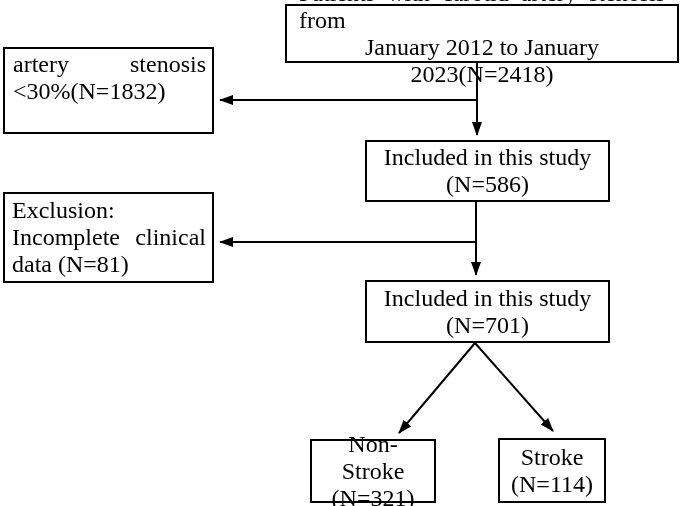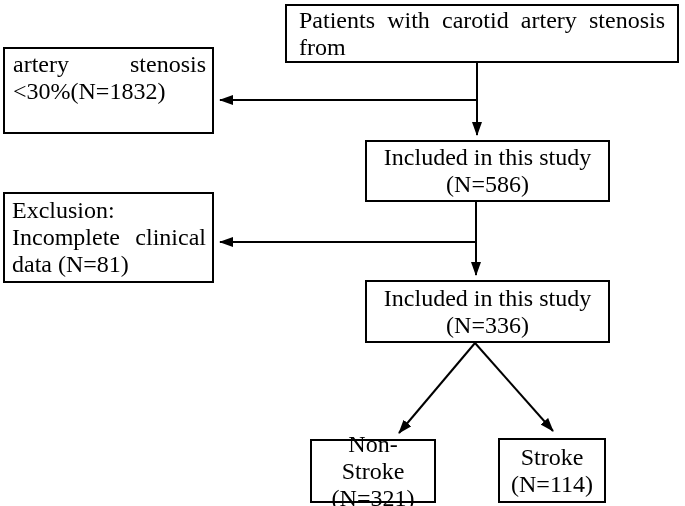--- a/index.html
+++ b/index.html
@@ -90,41 +90,42 @@
     <line x1="477" y1="63" x2="477" y2="135" marker-end="url(#arrowhead)"></line>
     <line x1="477" y1="100" x2="220" y2="100" marker-end="url(#arrowhead)"></line>
     <line x1="476" y1="202" x2="476" y2="275" marker-end="url(#arrowhead)"></line>
     <line x1="476" y1="242" x2="220" y2="242" marker-end="url(#arrowhead)"></line>
     <line x1="475" y1="343" x2="399" y2="433" marker-end="url(#arrowhead)"></line>
     <line x1="475" y1="343" x2="553" y2="431" marker-end="url(#arrowhead)"></line>
   </svg>
 
   <div class="node node-patients">
     <div class="line just">Patients with carotid artery stenosis from</div>
+    <div class="line center">January 2012 to January 2023(N=2418)</div>
   </div>
 
   <div class="node node-excl1">
     <div class="line just">artery stenosis</div>
     <div class="line left">&lt;30%(N=1832)</div>
   </div>
 
   <div class="node node-incl1">
     <div class="line center">Included in this study</div>
     <div class="line center">(N=586)</div>
   </div>
 
   <div class="node node-excl2">
     <div class="line left">Exclusion:</div>
     <div class="line just">Incomplete clinical</div>
     <div class="line left">data (N=81)</div>
   </div>
 
   <div class="node node-incl2">
     <div class="line center">Included in this study</div>
-    <div class="line center">(N=336)</div>
+    <div class="line center">(N=701)</div>
   </div>
 
   <div class="node node-nonstroke">
     <div class="line center">Non-Stroke</div>
     <div class="line center">(N=321)</div>
   </div>
 
   <div class="node node-stroke">
     <div class="line center">Stroke</div>
     <div class="line center">(N=114)</div>

